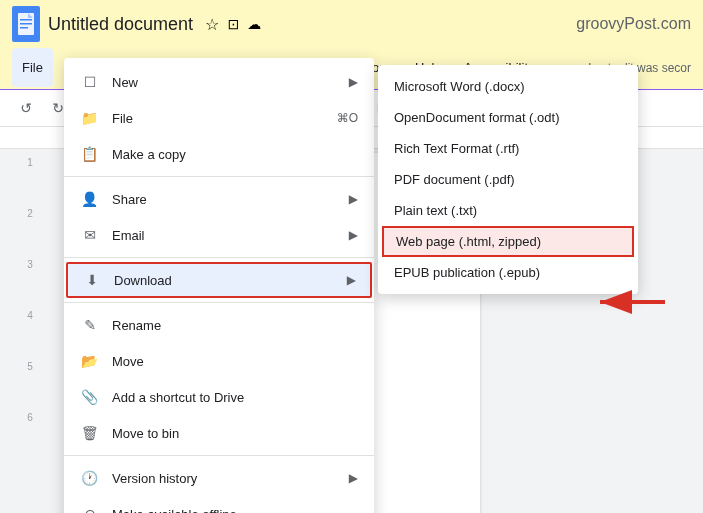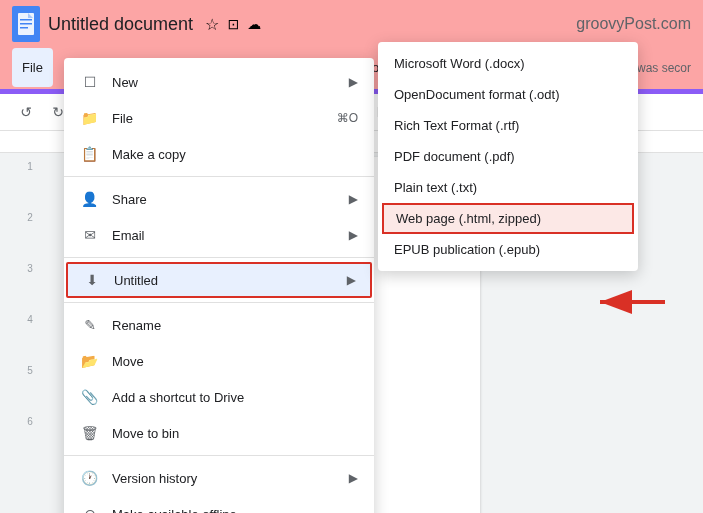--- a/index.html
+++ b/index.html
@@ -7,23 +7,23 @@
       width: 703px;
       height: 513px;
       font-family: 'Google Sans', Arial, sans-serif;
       background: #f1f3f4;
       overflow: hidden;
       position: relative;
     }
 
     
     .top-bar {
-      background: #fca5a5;
+      background: #fef9c3;
       padding: 6px 12px 0 12px;
-      border-bottom: 5px solid #8b5cf6;
+      border-bottom: 1px solid #8b5cf6;
     }
 
     .title-row {
       display: flex;
       align-items: center;
       gap: 8px;
       padding-bottom: 4px;
     }
 
     .doc-icon {
@@ -276,21 +276,21 @@
 
     .dropdown-separator {
       height: 1px;
       background: #e0e0e0;
       margin: 4px 0;
     }
 
     
     .download-submenu {
       position: absolute;
-      top: 42px;
+      top: 65px;
       left: 378px;
       background: #fff;
       border-radius: 4px;
       box-shadow: 0 4px 16px rgba(0,0,0,0.2);
       min-width: 260px;
       z-index: 101;
       padding: 6px 0;
     }
 
     .submenu-item {
@@ -454,21 +454,21 @@
   <div class="dropdown-item">
     <span class="item-icon">✉</span>
     <span class="item-label">Email</span>
     <span class="arrow">▶</span>
   </div>
 
   <div class="dropdown-separator"></div>
 
   <div class="dropdown-item highlighted">
     <span class="item-icon">⬇</span>
-    <span class="item-label">Untitled</span>
+    <span class="item-label">Download</span>
     <span class="arrow">▶</span>
   </div>
 
   <div class="dropdown-separator"></div>
 
   <div class="dropdown-item">
     <span class="item-icon">✎</span>
     <span class="item-label">Rename</span>
   </div>
 

